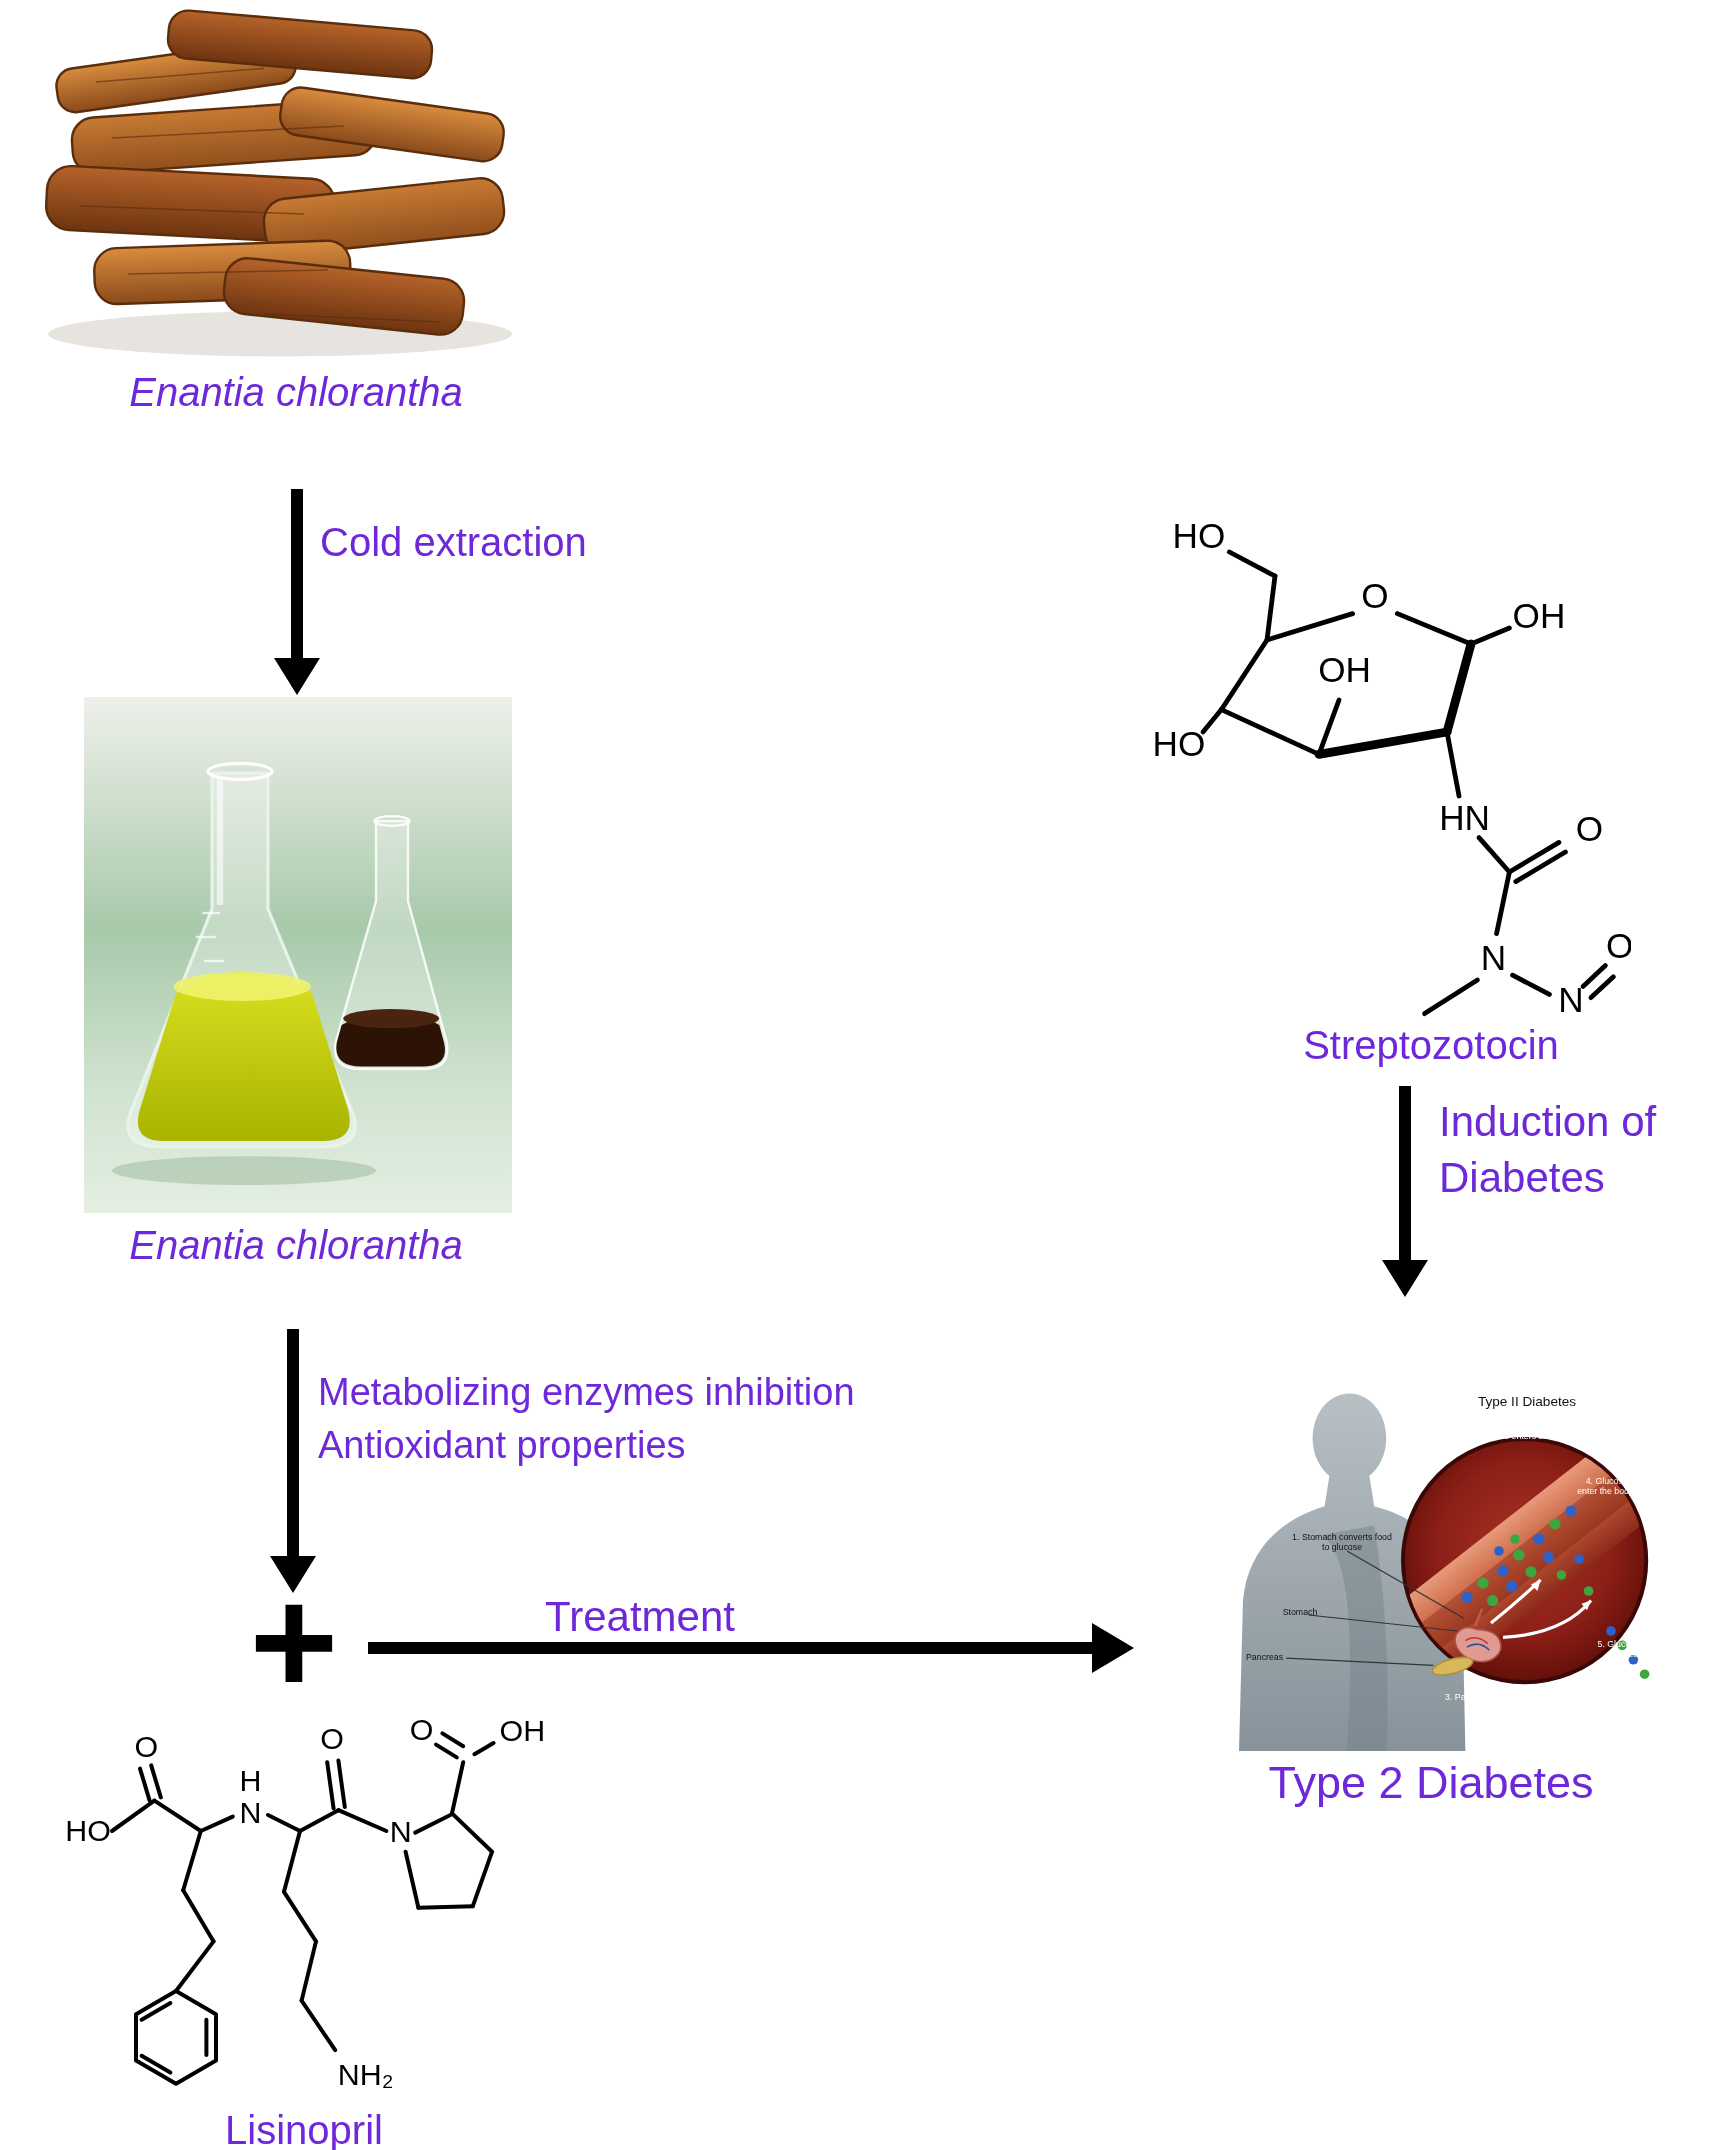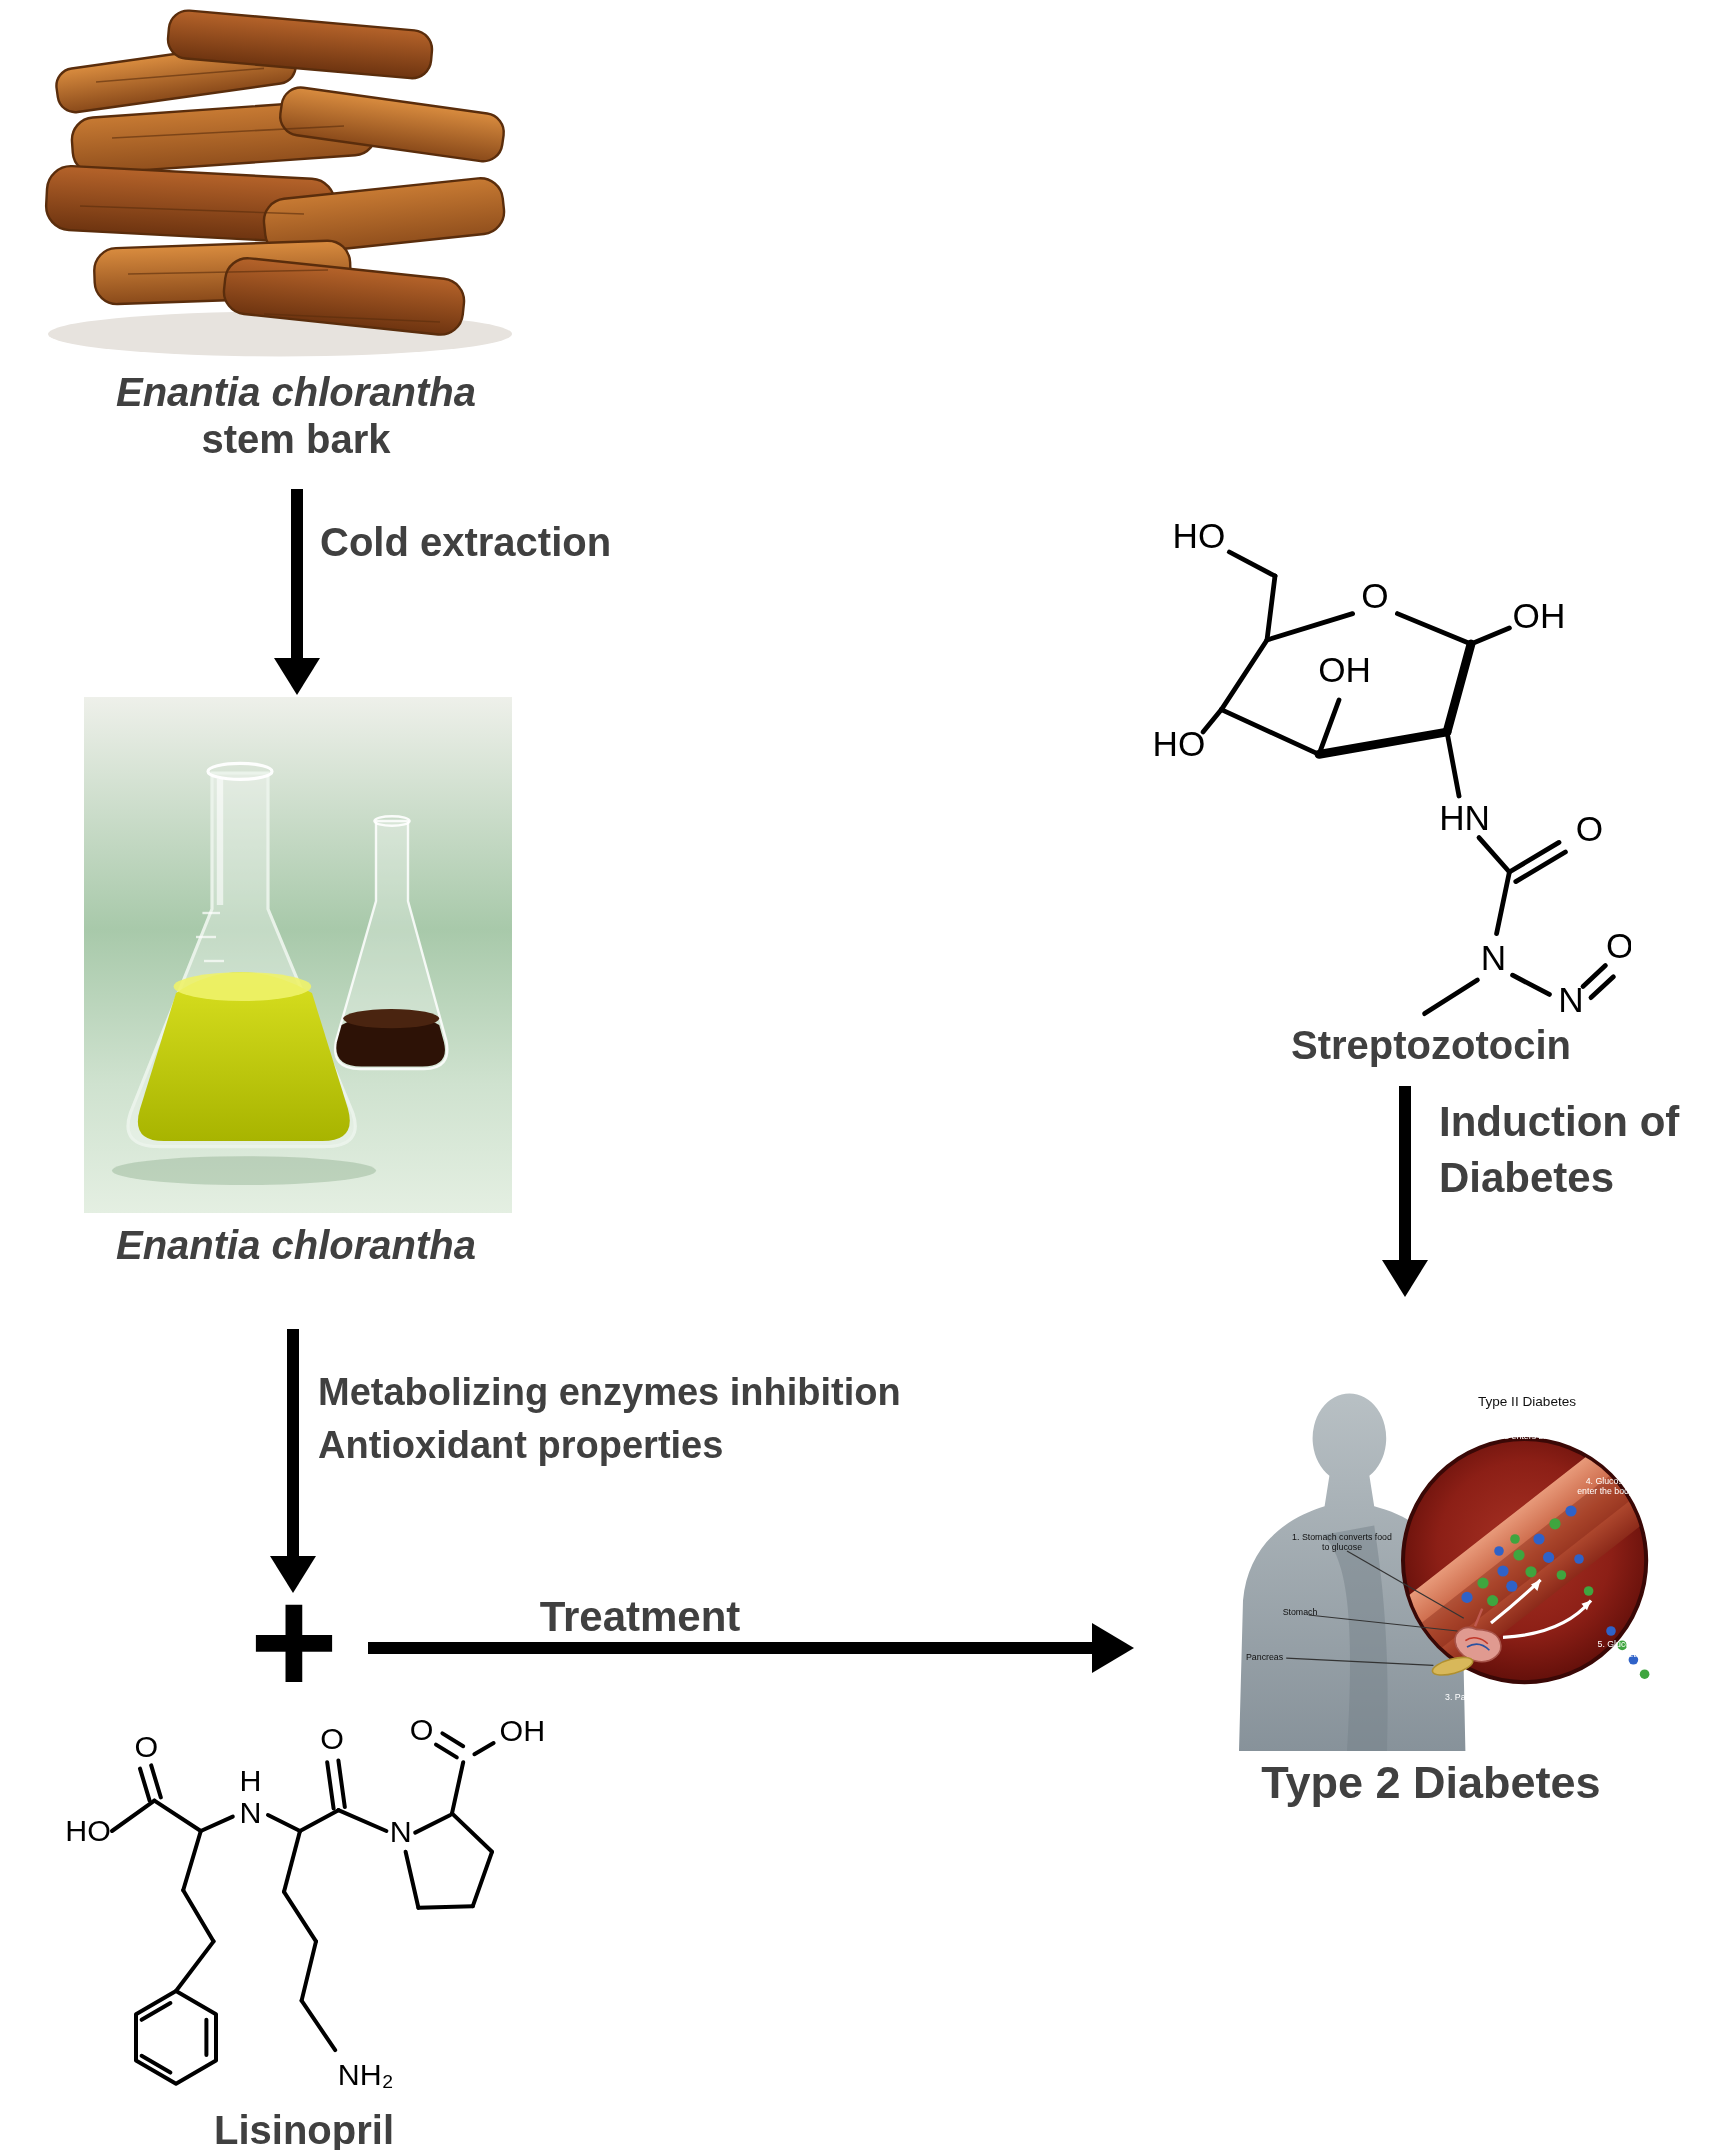--- a/index.html
+++ b/index.html
@@ -1,18 +1,18 @@
 <!DOCTYPE html>
 <html style="font-size:12.8px"><head>
 <meta charset="utf-8">
 <style>
   html,body{margin:0;padding:0;background:#fff;}
   .canvas{position:relative;width:1720px;height:2151px;background:#ffffff;overflow:hidden;
           font-family:"Liberation Sans",sans-serif;color:#000;}
-  .lbl{position:absolute;font-weight:bold;color:#404040;}
+  .lbl{position:absolute;font-weight:normal;color:#6d28d9;}
   .center{text-align:center;}
   .italic{font-style:italic;}
   .title-2line{line-height:1.18;}
   .title-2line span{display:block;}
 
   
   .arrow-down{position:absolute;display:flex;flex-direction:column;align-items:center;width:46px;}
   .arrow-down .shaft{width:12.8px;background:#000;}
   .arrow-down .head{width:0;height:0;border-left:23px solid transparent;border-right:23px solid transparent;border-top:37px solid #000;}
   .arrow-right{position:absolute;display:flex;align-items:center;}
@@ -69,21 +69,20 @@
       <line x1="90" y1="95" x2="300" y2="78" stroke="#5a2d0c" stroke-width="2" opacity="0.6"></line>
       <line x1="110" y1="165" x2="400" y2="150" stroke="#5a2d0c" stroke-width="2" opacity="0.6"></line>
       <line x1="70" y1="250" x2="350" y2="260" stroke="#5a2d0c" stroke-width="2" opacity="0.6"></line>
       <line x1="130" y1="335" x2="380" y2="330" stroke="#5a2d0c" stroke-width="2" opacity="0.6"></line>
       <line x1="300" y1="385" x2="520" y2="395" stroke="#5a2d0c" stroke-width="2" opacity="0.6"></line>
     </g>
   </svg>
 
   <div class="lbl center title-2line" style="left:0;top:369px;width:592px;font-size:40px;">
     <span class="italic">Enantia chlorantha</span>
-    <span>stem bark</span>
   </div>
 
   <div class="arrow-down" style="left:274px;top:489px;">
     <div class="shaft" style="height:169px;"></div>
     <div class="head"></div>
   </div>
   <div class="lbl" style="left:320px;top:520px;font-size:40px;">Cold extraction</div>
 
   <svg style="position:absolute;left:84px;top:697px;" width="428" height="516" viewBox="0 0 535 645">
     <defs>

